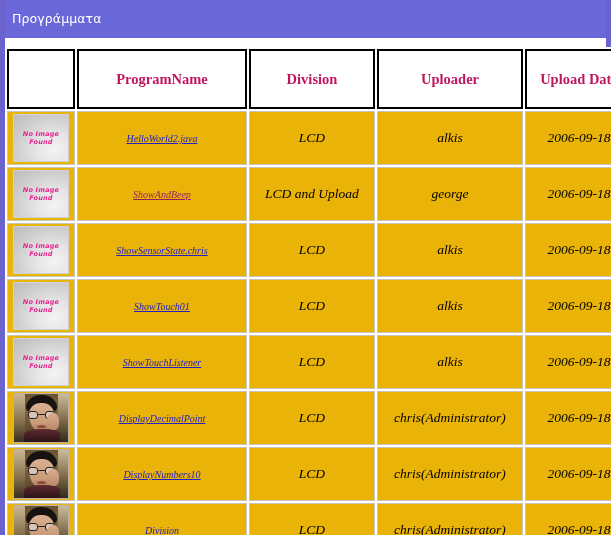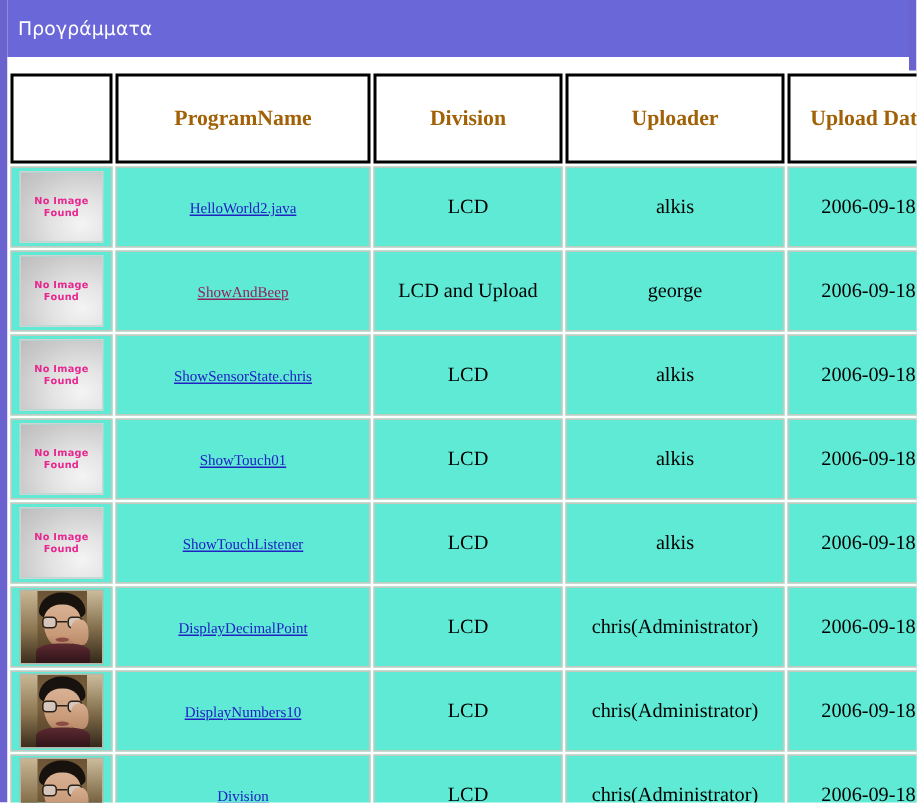--- a/index.html
+++ b/index.html
@@ -57,38 +57,39 @@
     table-layout: fixed;
     background: #ffffff;
   }
 
   #program-table th {
     border: 2px solid #000000;
     background: #ffffff;
     font-family: "Liberation Serif", serif;
     font-weight: bold;
     font-size: 14.5px;
-    color: #a16207;
+    color: #be185d;
     height: 56px;
     padding: 0 2px;
     text-align: center;
     vertical-align: middle;
   }
 
   #program-table td {
     border: 1px solid #c9c7bd;
-    background: #5eead4;
+    background: #eab308;
     font-family: "Liberation Serif", serif;
     font-size: 13.5px;
     color: #000000;
     height: 52px;
     padding: 0 2px;
     text-align: center;
     vertical-align: middle;
     overflow: hidden;
+    font-style: italic;
   }
 
   td.thumb-cell {
     padding: 0;
     width: 60px;
     height: 52px;
     vertical-align: middle;
   }
 
   th.col-thumb  { width: 60px;  }

